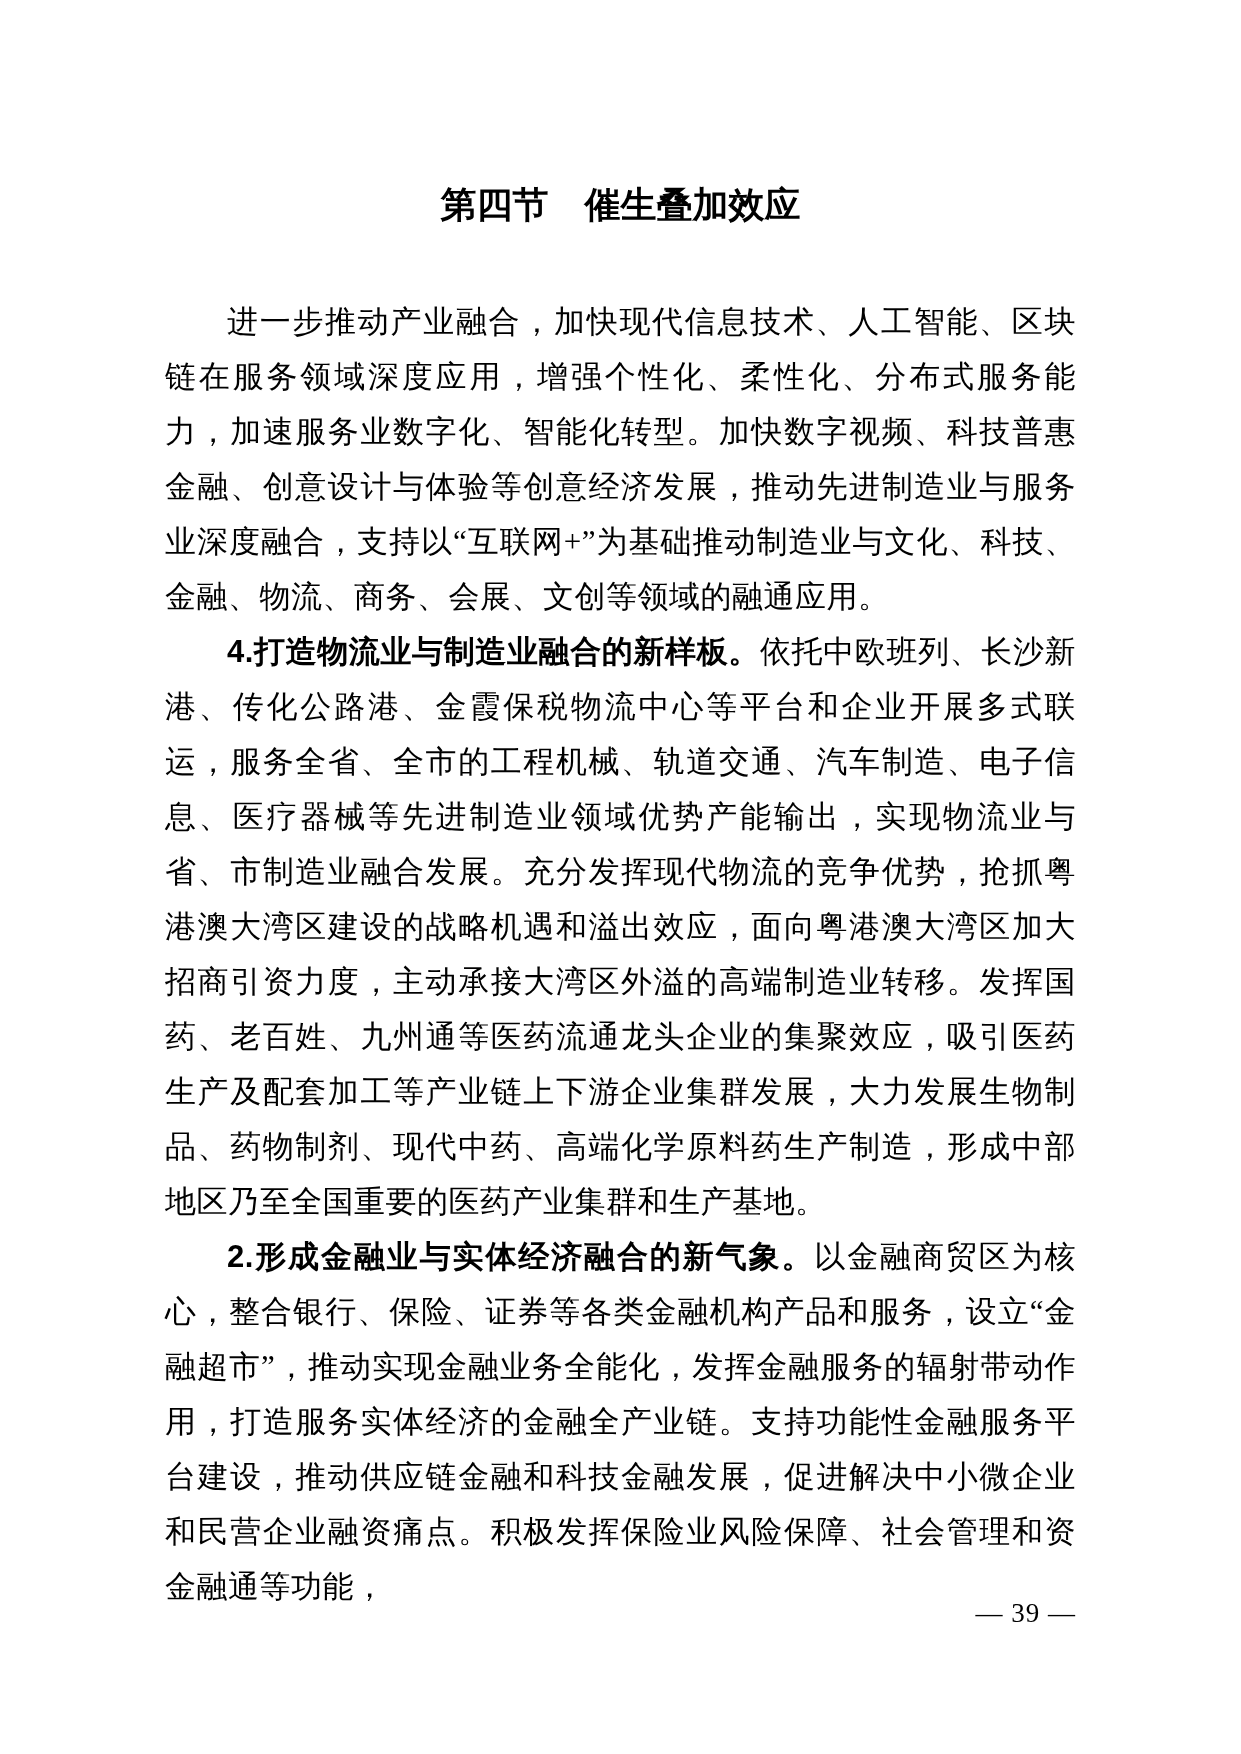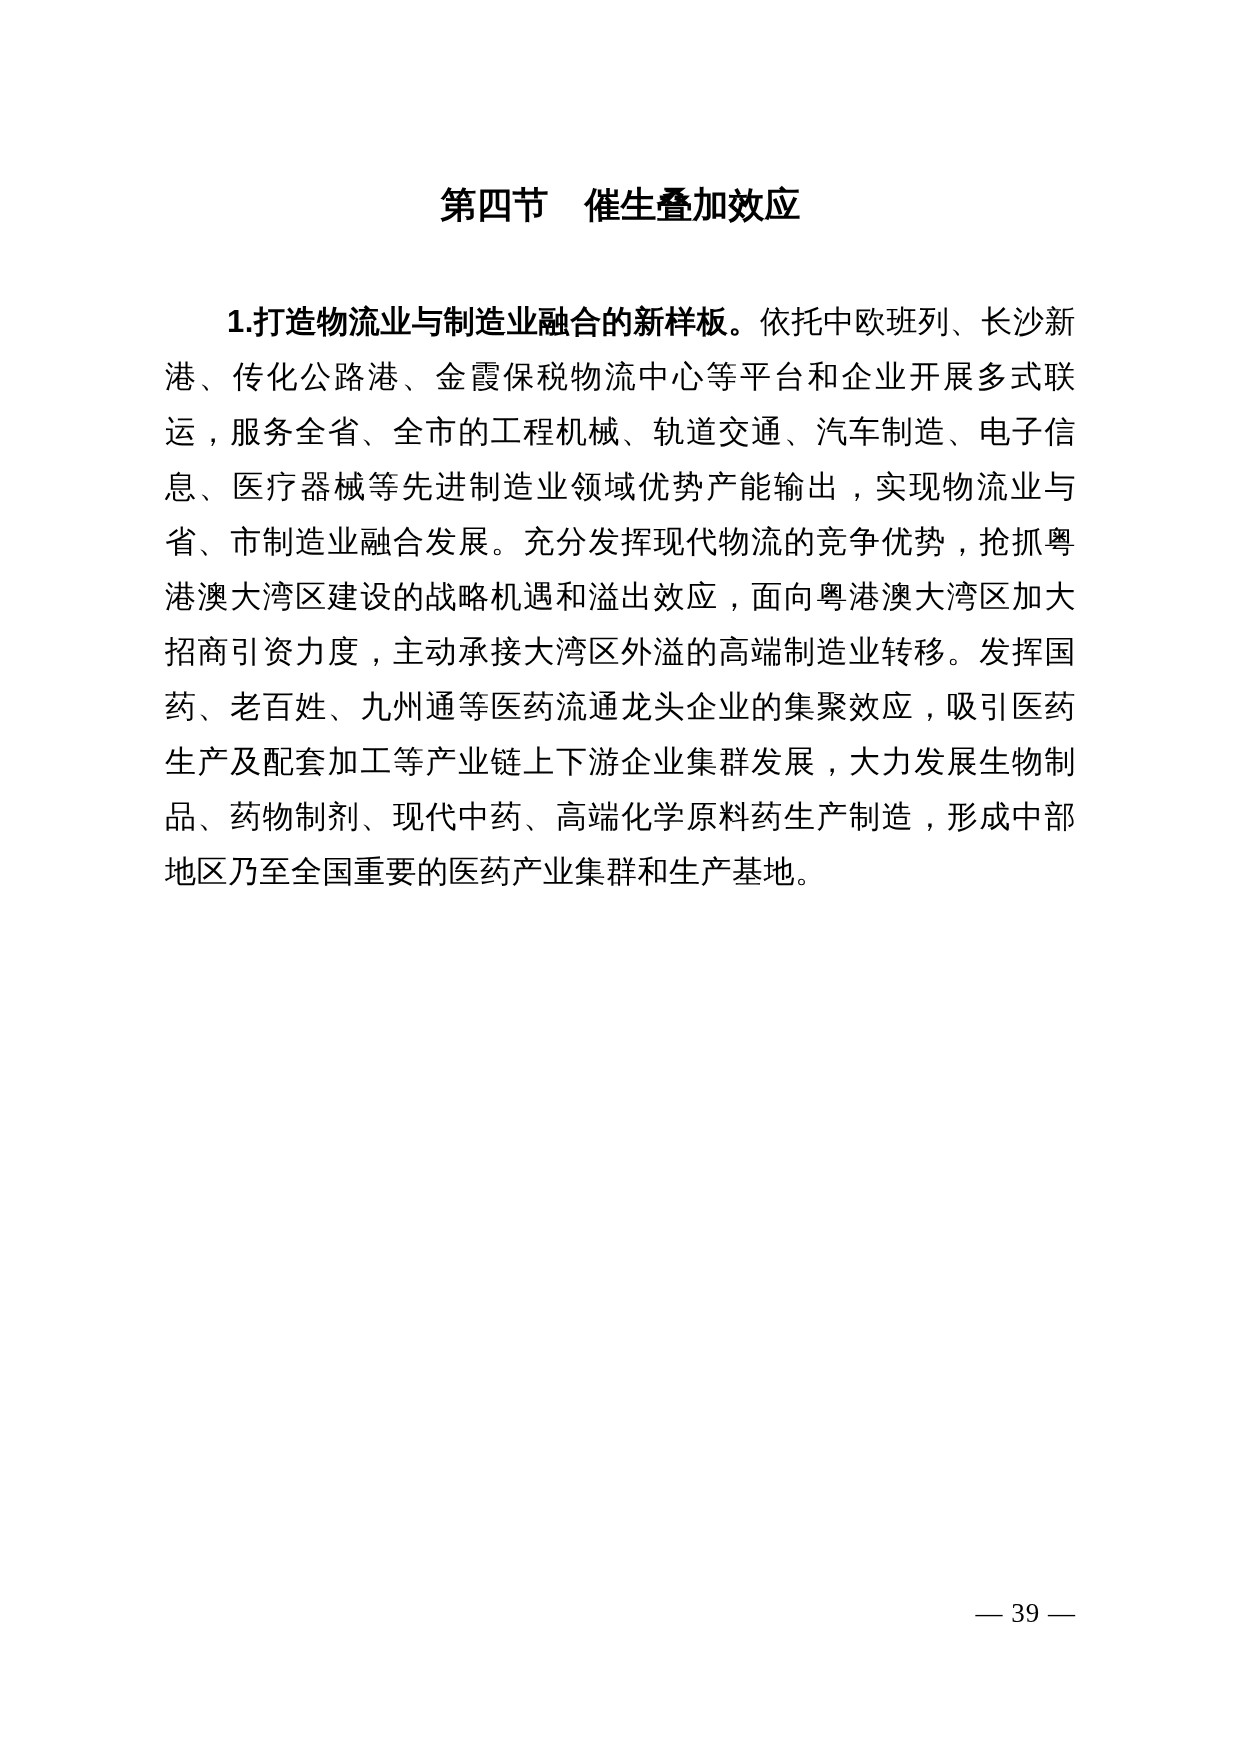--- a/index.html
+++ b/index.html
@@ -59,20 +59,22 @@
   }
 </style>
 </head>
 <body>
 
 <div class="page">
 
   <h1 class="section-title">第四节　催生叠加效应</h1>
 
   <div class="body-text">
+    <p><span class="run-in"></span><span>进一步推动产业融合，加快现代信息技术、人工智能、区块链在服务领域深度应用，增强个性化、柔性化、分布式服务能力，加速服务业数字化、智能化转型。加快数字视频、科技普惠金融、创意设计与体验等创意经济发展，推动先进制造业与服务业深度融合，支持以“互联网+”为基础推动制造业与文化、科技、金融、物流、商务、会展、文创等领域的融通应用。</span></p>
 
-    <p><span class="run-in">1.打造物流业与制造业融合的新样板。</span><span>依托中欧班列、长沙新港、传化公路港、金霞保税物流中心等平台和企业开展多式联运，服务全省、全市的工程机械、轨道交通、汽车制造、电子信息、医疗器械等先进制造业领域优势产能输出，实现物流业与省、市制造业融合发展。充分发挥现代物流的竞争优势，抢抓粤港澳大湾区建设的战略机遇和溢出效应，面向粤港澳大湾区加大招商引资力度，主动承接大湾区外溢的高端制造业转移。发挥国药、老百姓、九州通等医药流通龙头企业的集聚效应，吸引医药生产及配套加工等产业链上下游企业集群发展，大力发展生物制品、药物制剂、现代中药、高端化学原料药生产制造，形成中部地区乃至全国重要的医药产业集群和生产基地。</span></p>
+    <p><span class="run-in">4.打造物流业与制造业融合的新样板。</span><span>依托中欧班列、长沙新港、传化公路港、金霞保税物流中心等平台和企业开展多式联运，服务全省、全市的工程机械、轨道交通、汽车制造、电子信息、医疗器械等先进制造业领域优势产能输出，实现物流业与省、市制造业融合发展。充分发挥现代物流的竞争优势，抢抓粤港澳大湾区建设的战略机遇和溢出效应，面向粤港澳大湾区加大招商引资力度，主动承接大湾区外溢的高端制造业转移。发挥国药、老百姓、九州通等医药流通龙头企业的集聚效应，吸引医药生产及配套加工等产业链上下游企业集群发展，大力发展生物制品、药物制剂、现代中药、高端化学原料药生产制造，形成中部地区乃至全国重要的医药产业集群和生产基地。</span></p>
 
+    <p><span class="run-in">2.形成金融业与实体经济融合的新气象。</span><span>以金融商贸区为核心，整合银行、保险、证券等各类金融机构产品和服务，设立“金融超市”，推动实现金融业务全能化，发挥金融服务的辐射带动作用，打造服务实体经济的金融全产业链。支持功能性金融服务平台建设，推动供应链金融和科技金融发展，促进解决中小微企业和民营企业融资痛点。积极发挥保险业风险保障、社会管理和资金融通等功能，</span></p>
   </div>
 
   <div class="page-number">— 39 —</div>
 
 </div>
 
 </body></html>

